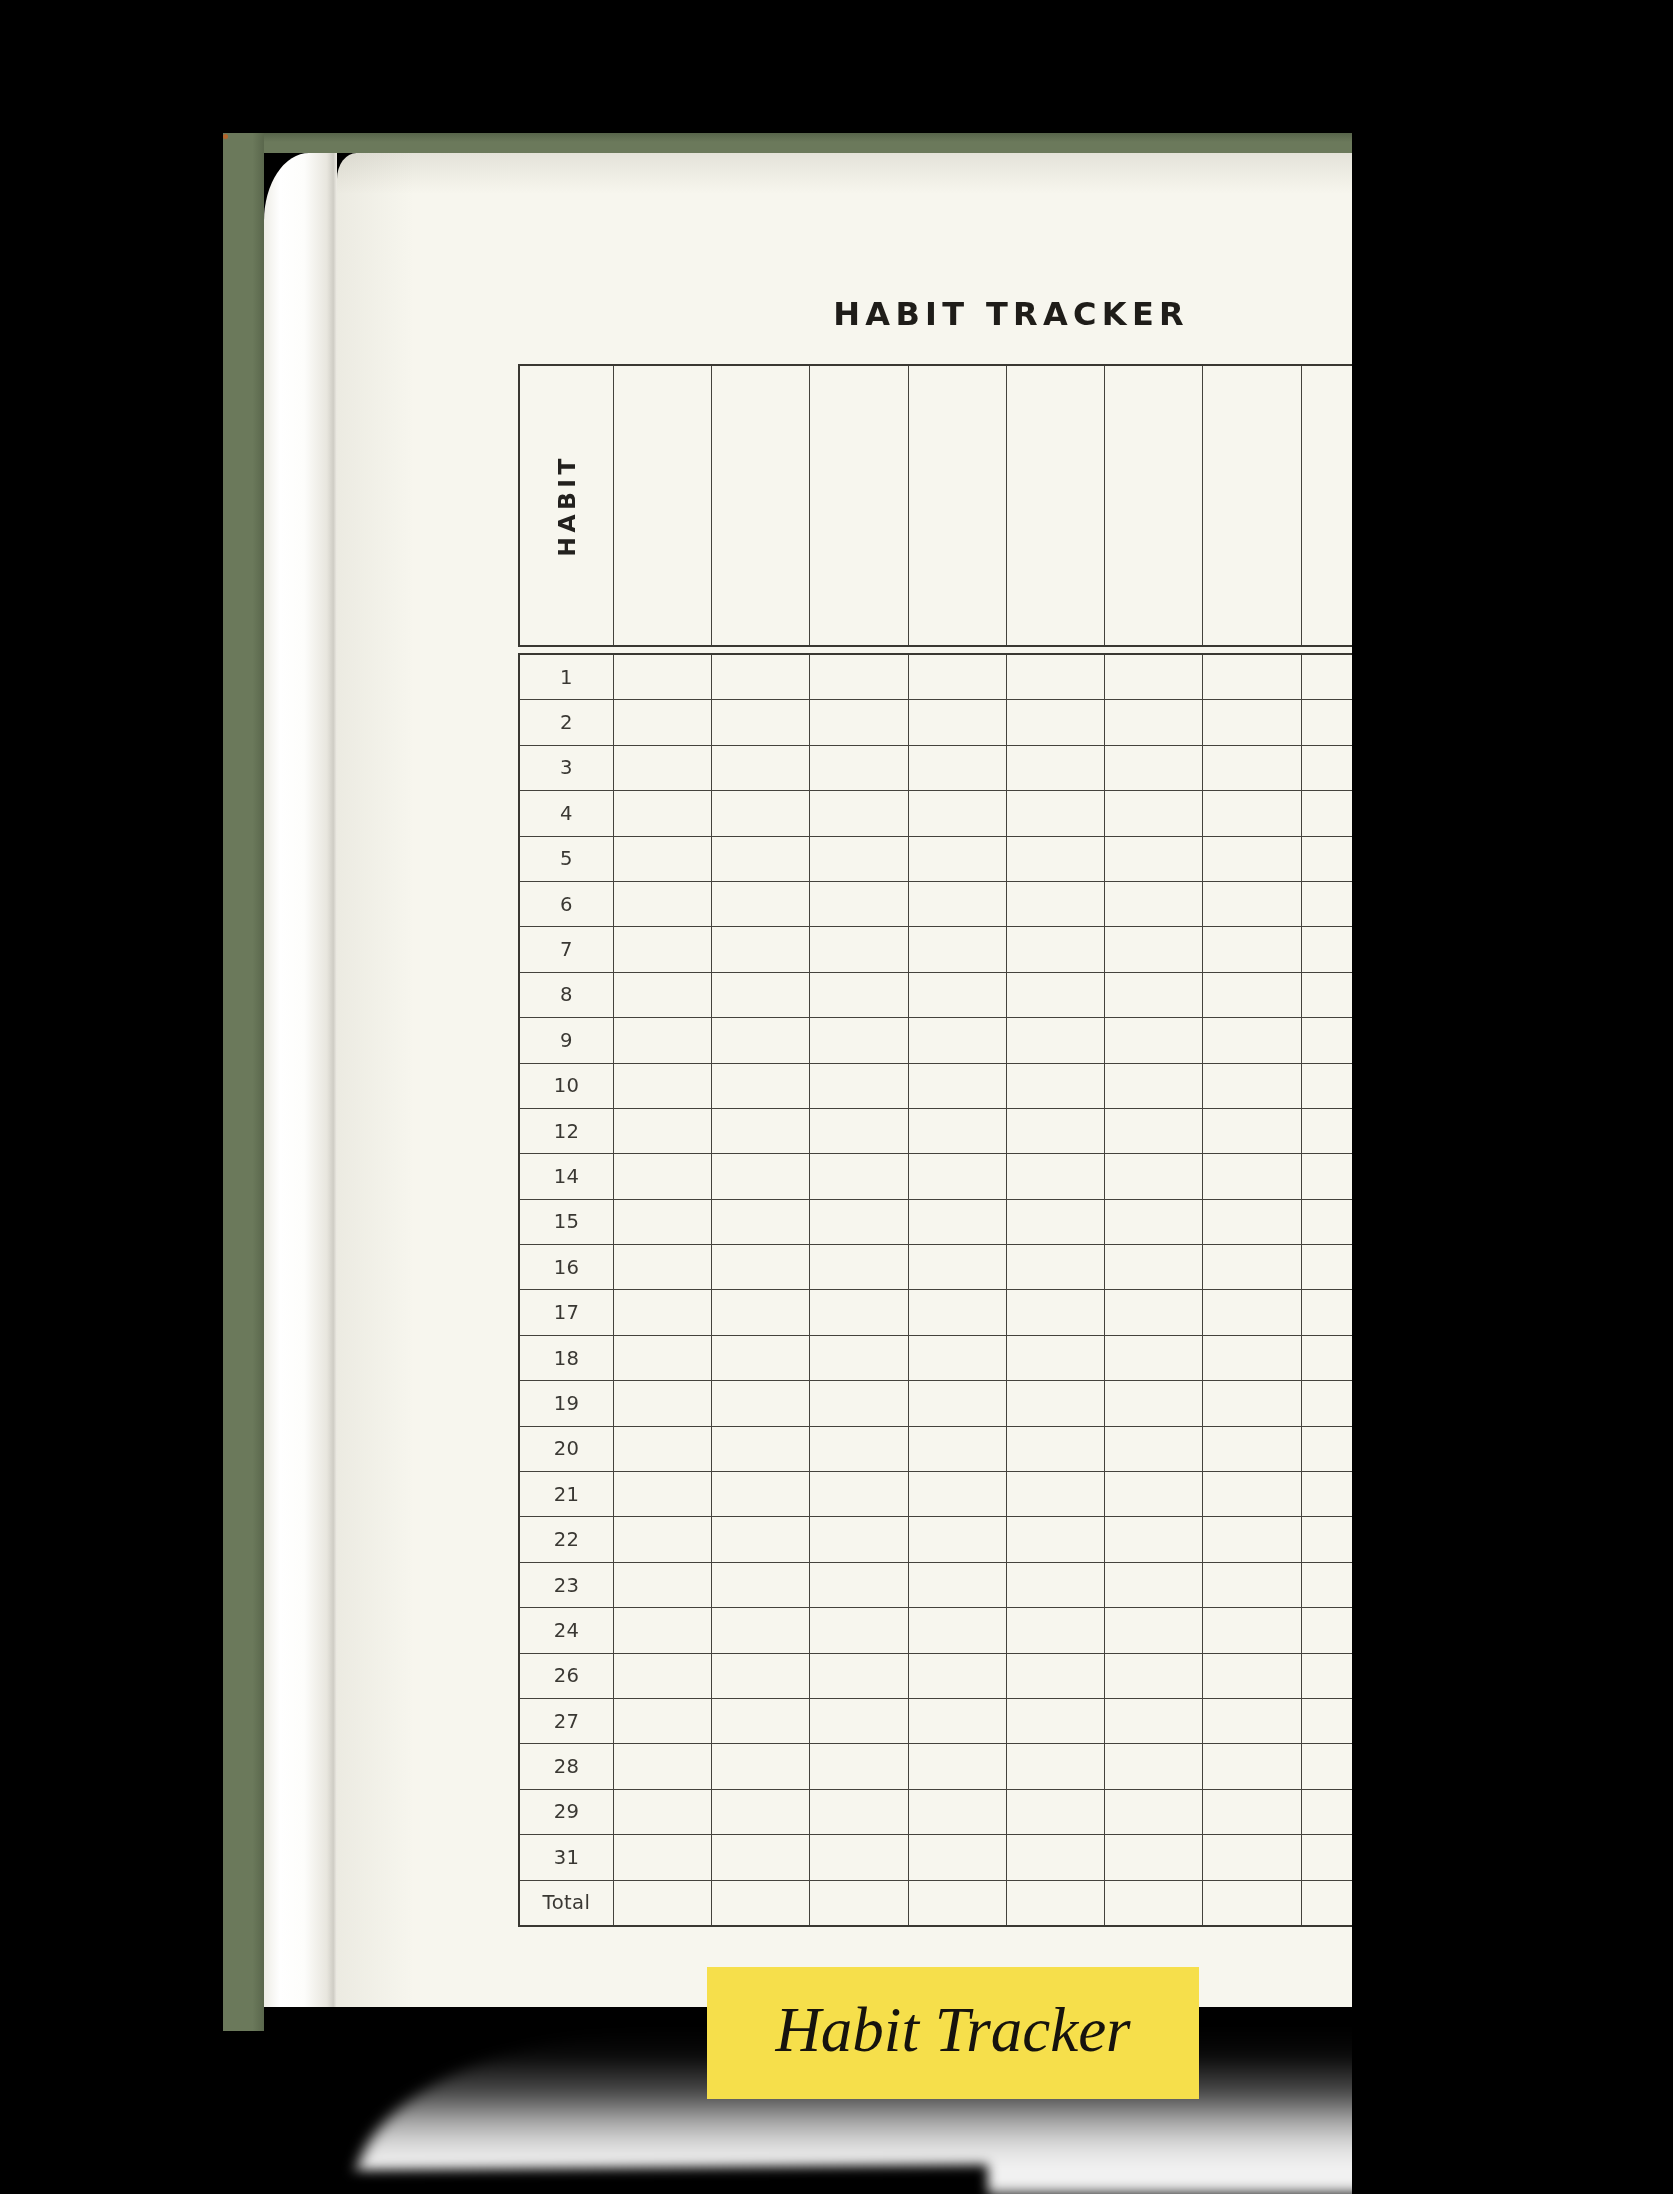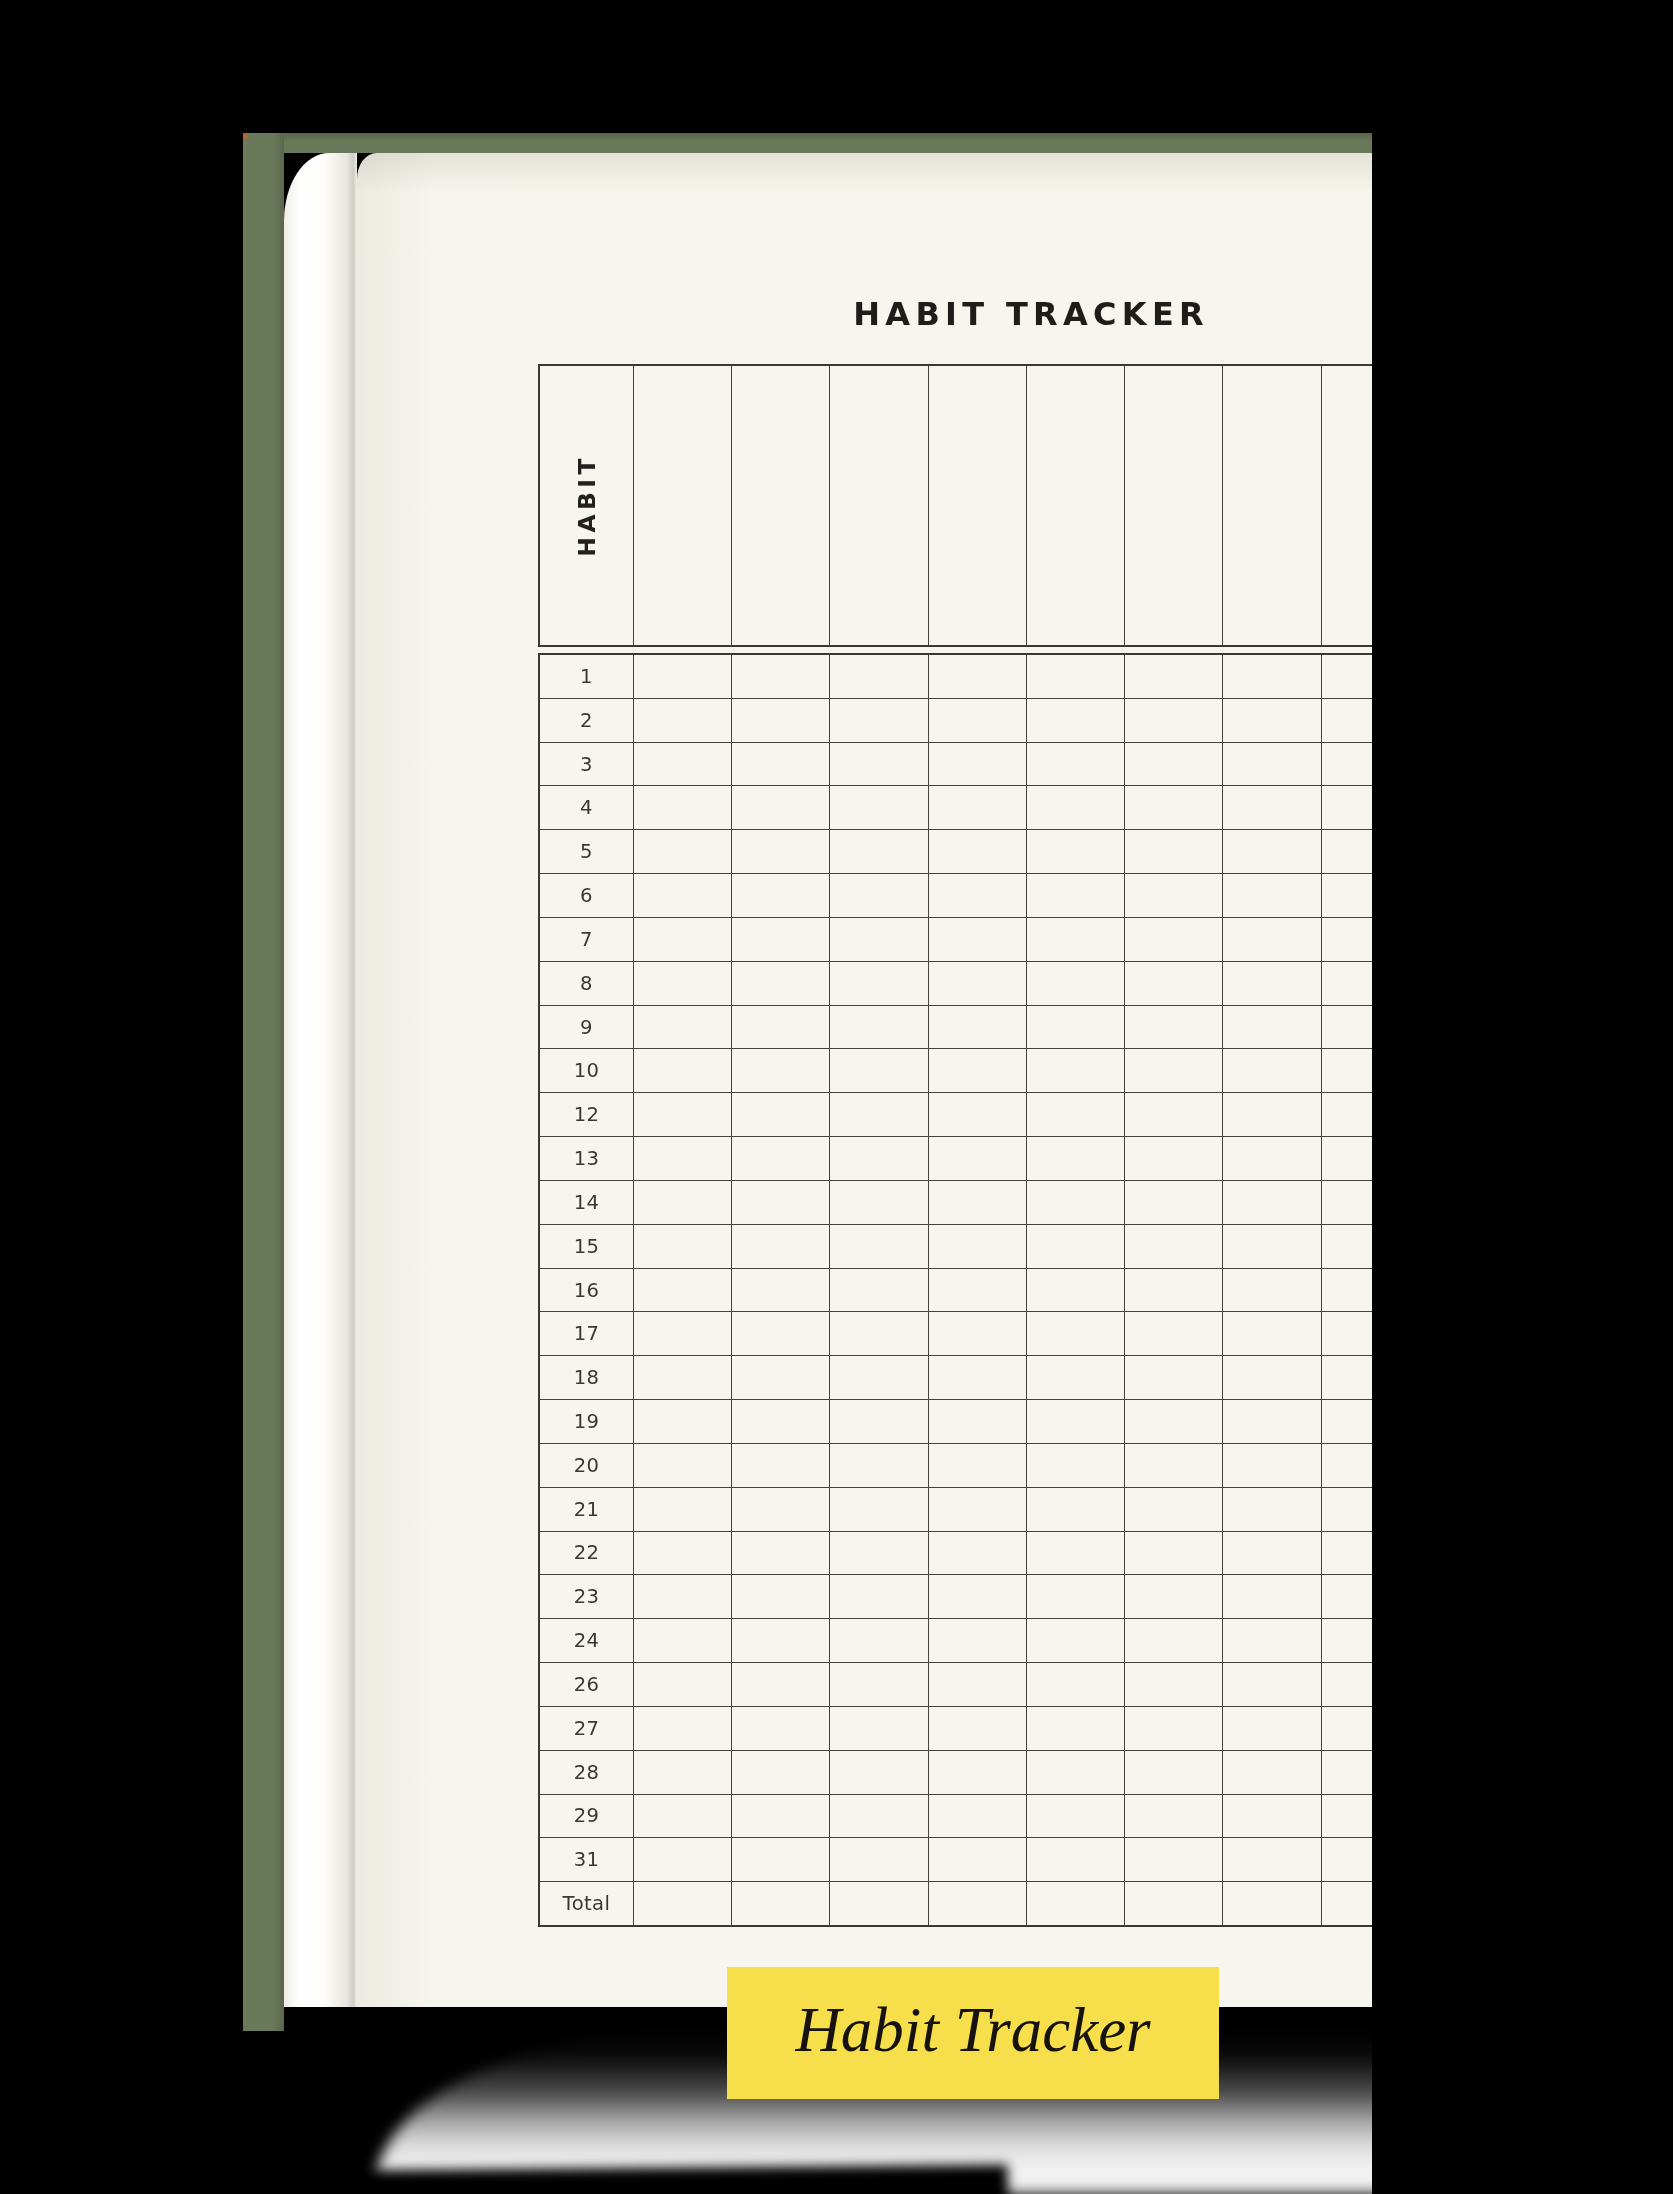--- a/index.html
+++ b/index.html
@@ -1,20 +1,19 @@
 <!DOCTYPE html>
 <html style="--background: #000000; --cover-green: #6b795b; --cover-green-dark: #5f6d50; --page-cream: #f7f6ee; --grid-line: #44423c; --title-ink: #1f1d19; --number-ink: #3a3833; --sticker-yellow: #f6df4b; --sticker-ink: #16130e; --right-bg: #ffffff;font-size:12px"><head>
 <meta charset="utf-8">
 <style>
   html,body{margin:0;padding:0;background:#000;}
   .canvas{
     position:relative;width:1352px;height:2194px;overflow:hidden;
     background:var(--background,#000);
     font-family:"DejaVu Sans","Liberation Sans",sans-serif;
-    margin-left:20px;
   }
   
   .cover-top{
     position:absolute;left:223px;top:133px;width:1450px;height:20.4px;
     background:linear-gradient(180deg,#57644a 0%,var(--cover-green,#6b795b) 45%,var(--cover-green,#6b795b) 100%);
   }
   .cover-left{
     position:absolute;left:223px;top:133px;width:41px;height:1898px;
     background:linear-gradient(90deg,var(--cover-green,#6b795b) 0%,var(--cover-green,#6b795b) 72%,#5a674c 100%);
   }
@@ -278,34 +277,20 @@
         <div class="data-cell"></div>
         <div class="data-cell"></div>
         <div class="data-cell"></div>
         <div class="data-cell"></div>
         <div class="data-cell"></div>
         <div class="data-cell"></div>
         <div class="data-cell"></div>
       </div>
       <div class="t-row">
         <div class="label-col">
-          <span class="row-num">13</span>
-        </div>
-        <div class="data-cell"></div>
-        <div class="data-cell"></div>
-        <div class="data-cell"></div>
-        <div class="data-cell"></div>
-        <div class="data-cell"></div>
-        <div class="data-cell"></div>
-        <div class="data-cell"></div>
-        <div class="data-cell"></div>
-        <div class="data-cell"></div>
-      </div>
-      <div class="t-row">
-        <div class="label-col">
           <span class="row-num">14</span>
         </div>
         <div class="data-cell"></div>
         <div class="data-cell"></div>
         <div class="data-cell"></div>
         <div class="data-cell"></div>
         <div class="data-cell"></div>
         <div class="data-cell"></div>
         <div class="data-cell"></div>
         <div class="data-cell"></div>

